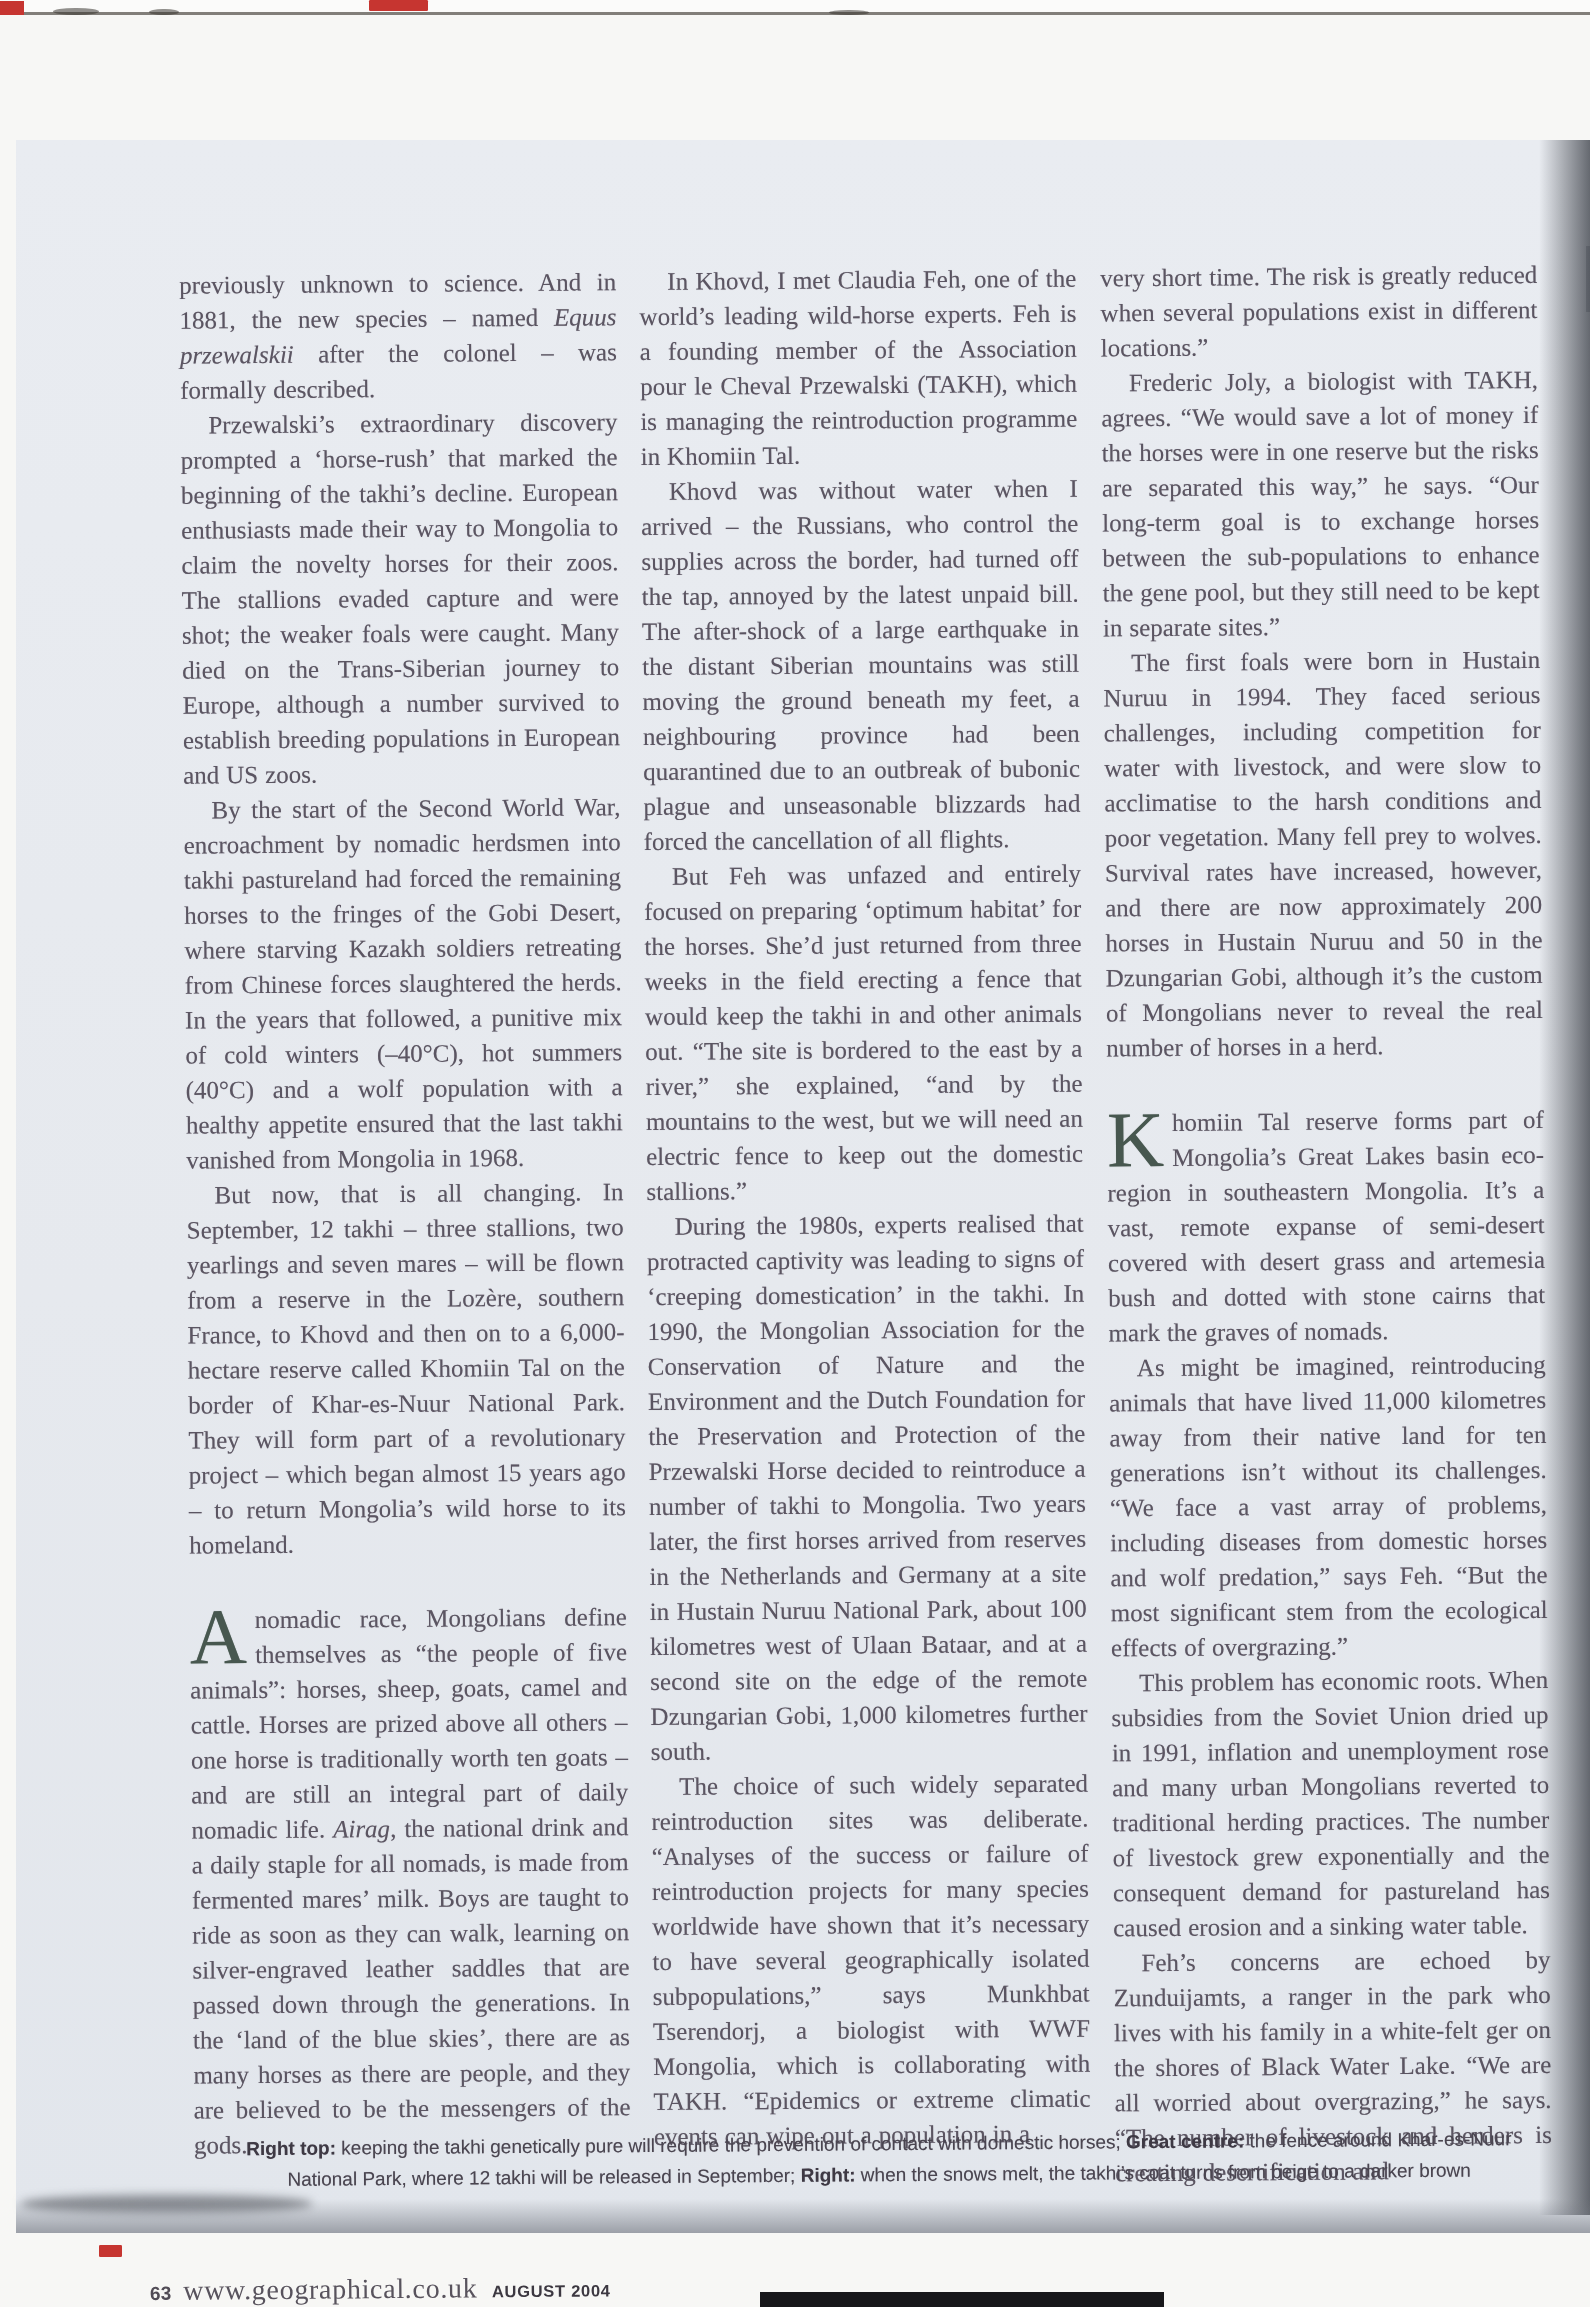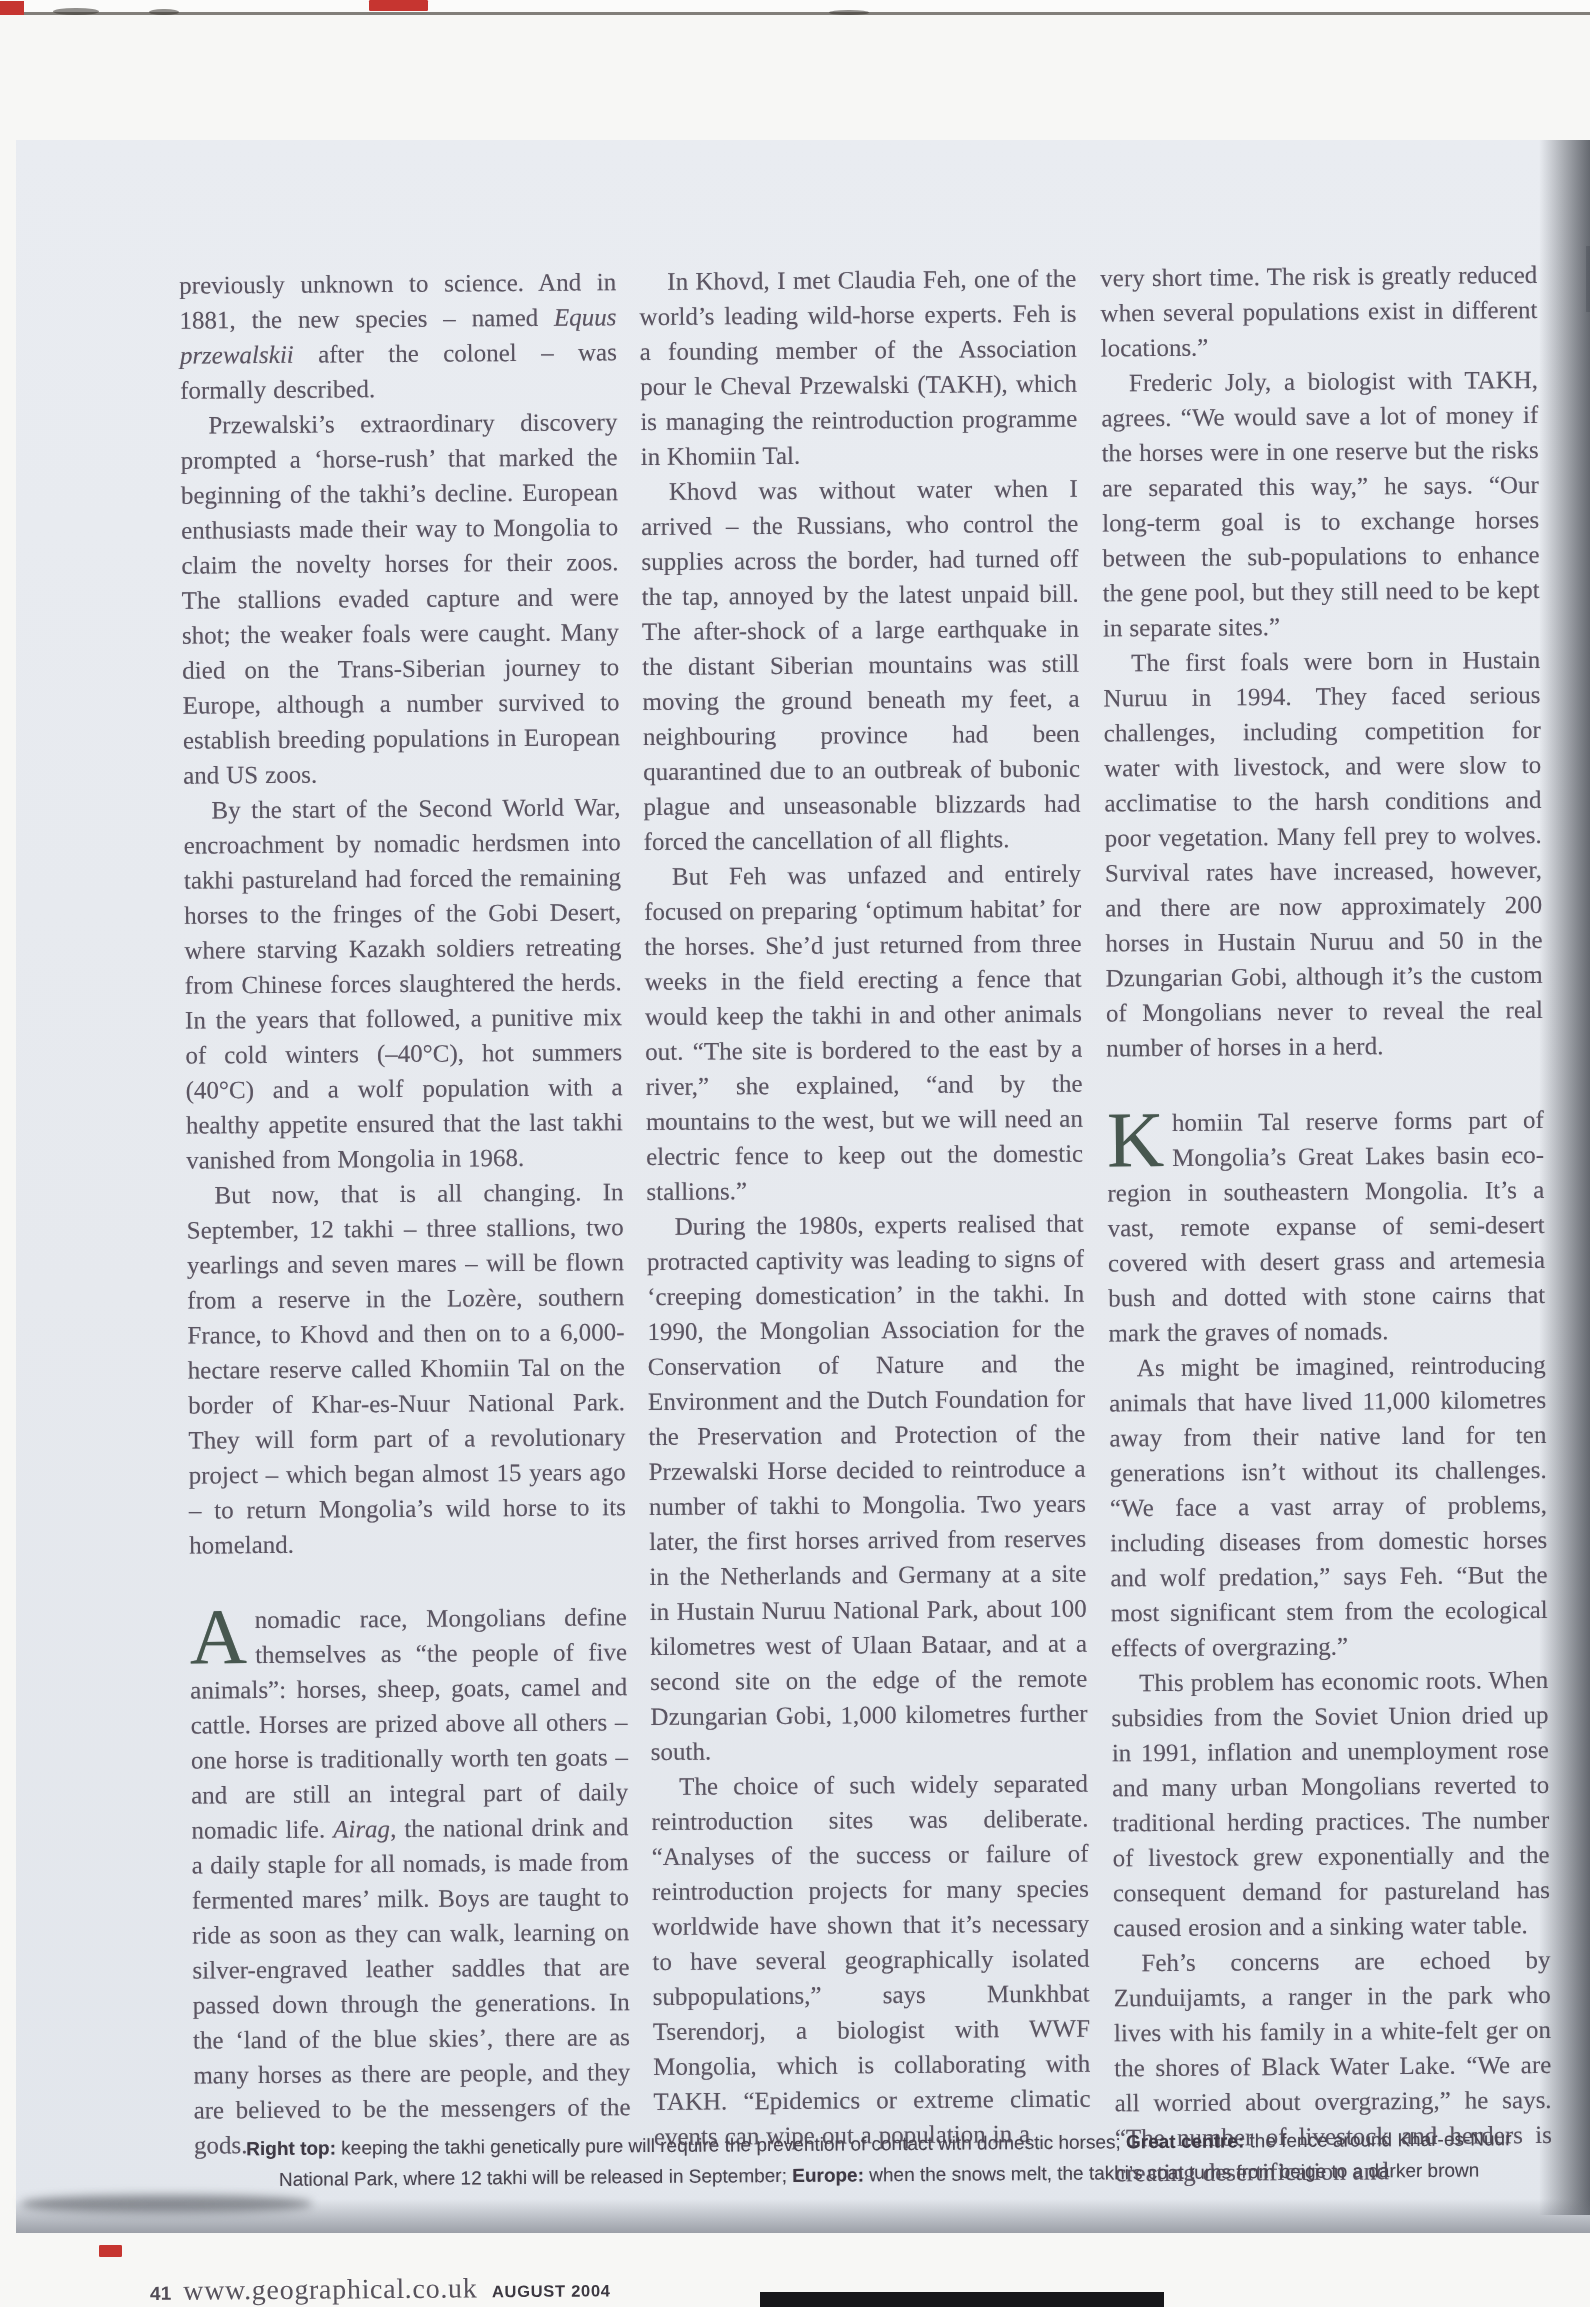--- a/index.html
+++ b/index.html
@@ -117,24 +117,24 @@
       <div class="column col-3" id="col-3">
           <p class="para noindent"><span>very short time. The risk is greatly reduced when several populations exist in different locations.”</span></p>
           <p class="para"><span>Frederic Joly, a biologist with TAKH, agrees. “We would save a lot of money if the horses were in one reserve but the risks are separated this way,” he says. “Our long-term goal is to exchange horses between the sub-populations to enhance the gene pool, but they still need to be kept in separate sites.”</span></p>
           <p class="para"><span>The first foals were born in Hustain Nuruu in 1994. They faced serious challenges, including competition for water with livestock, and were slow to acclimatise to the harsh conditions and poor vegetation. Many fell prey to wolves. Survival rates have increased, however, and there are now approximately 200 horses in Hustain Nuruu and 50 in the Dzungarian Gobi, although it’s the custom of Mongolians never to reveal the real number of horses in a herd.</span></p>
           <p class="para noindent gap"><span class="dropcap">K</span><span>homiin Tal reserve forms part of Mongolia’s Great Lakes basin eco-region in southeastern Mongolia. It’s a vast, remote expanse of semi-desert covered with desert grass and artemesia bush and dotted with stone cairns that mark the graves of nomads.</span></p>
           <p class="para"><span>As might be imagined, reintroducing animals that have lived 11,000 kilometres away from their native land for ten generations isn’t without its challenges. “We face a vast array of problems, including diseases from domestic horses and wolf predation,” says Feh. “But the most significant stem from the ecological effects of overgrazing.”</span></p>
           <p class="para"><span>This problem has economic roots. When subsidies from the Soviet Union dried up in 1991, inflation and unemployment rose and many urban Mongolians reverted to traditional herding practices. The number of livestock grew exponentially and the consequent demand for pastureland has caused erosion and a sinking water table.</span></p>
           <p class="para"><span>Feh’s concerns are echoed by Zunduijamts, a ranger in the park who lives with his family in a white-felt ger on the shores of Black Water Lake. “We are all worried about overgrazing,” he says. “The number of livestock and herders is creating desertification and</span></p>
         </div>
 
-      <div class="caption" id="caption"><b>Right top:</b><span> keeping the takhi genetically pure will require the prevention of contact with domestic horses; </span><b>Great centre:</b><span> the fence around Khar-es-Nuur National Park, where 12 takhi will be released in September; </span><b>Europe:</b><span> when the snows melt, the takhi’s coat turns from beige to a darker brown</span></div>
+      <div class="caption" id="caption"><b>Right top:</b><span> keeping the takhi genetically pure will require the prevention of contact with domestic horses; </span><b>Great centre:</b><span> the fence around Khar-es-Nuur National Park, where 12 takhi will be released in September; </span><b>Right:</b><span> when the snows melt, the takhi’s coat turns from beige to a darker brown</span></div>
 
       <div class="footer">
-        <span class="pnum">41</span><span class="site">www.geographical.co.uk</span><span class="issue">AUGUST 2004</span>
+        <span class="pnum">63</span><span class="site">www.geographical.co.uk</span><span class="issue">AUGUST 2004</span>
       </div>
     </div>
 
     <div class="right-tab"></div>
     <div class="sheet-right-shadow"></div>
     <div class="sheet-bottom-blob"></div>
     <div class="sheet-bottom-shadow"></div>
   </div>
 
   <div class="red-mark r3"></div>

